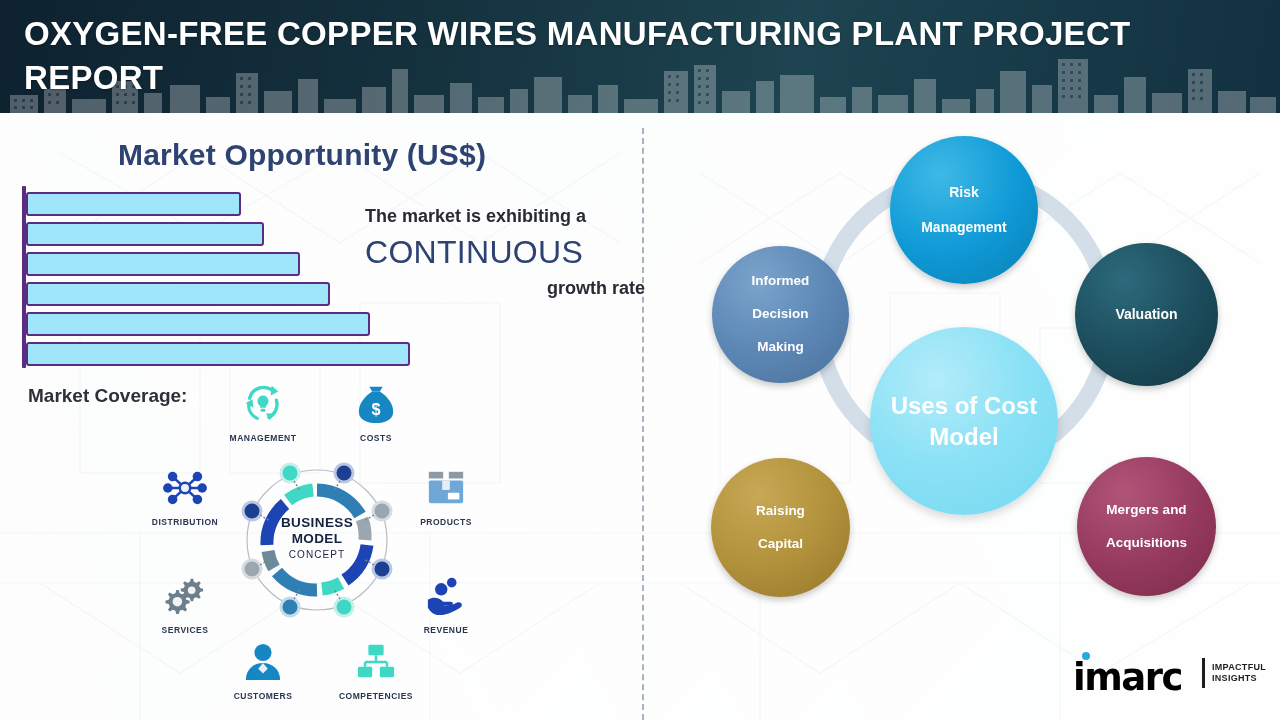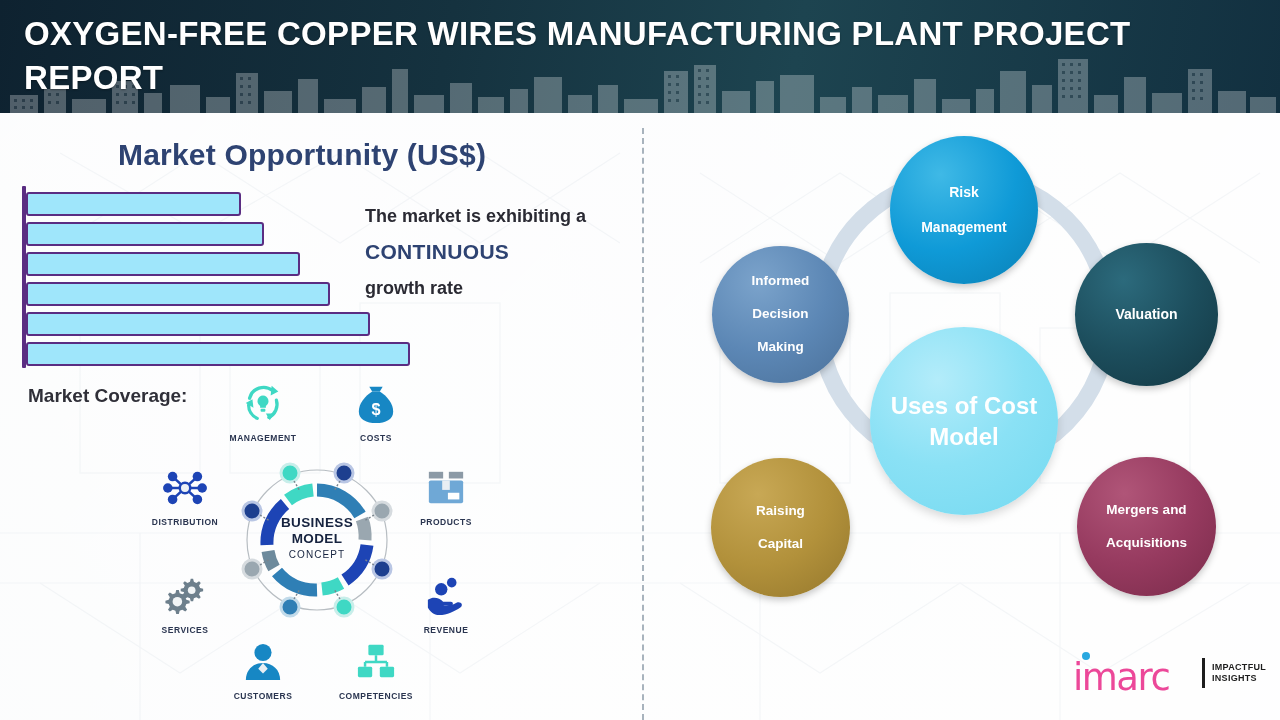--- a/index.html
+++ b/index.html
@@ -48,22 +48,22 @@
   .chart{position:absolute;left:22px;top:186px;width:400px;height:182px;}
   .axis{position:absolute;left:0;top:0;width:4px;height:182px;background:#5a2d82;border-radius:1px;}
   .bar{
     position:absolute;left:4px;height:24px;
     background:#9fe6fb;border:2.5px solid #5a2d82;border-radius:3px;
     box-sizing:border-box;
   }
 
   .stmt{position:absolute;left:365px;top:203px;width:280px;}
   .stmt-l1{font-size:18px;font-weight:bold;color:#2a2a33;line-height:26px;}
-  .stmt-l2{font-size:21px;font-weight:bold;color:#2e4372;line-height:46px;letter-spacing:.3px;}
-  .stmt-l3{font-size:18px;font-weight:bold;color:#2a2a33;line-height:26px;}
+  .stmt-l2{font-size:32px;font-weight:normal;color:#2e4372;line-height:46px;letter-spacing:.3px;}
+  .stmt-l3{font-size:18px;font-weight:bold;color:#2a2a33;line-height:26px;text-align:right;}
 
   .coverage-label{
     position:absolute;left:28px;top:385px;
     font-size:19px;font-weight:bold;color:#2f2f38;
   }
 
   
   .icon-tile{position:absolute;width:96px;text-align:center;}
   .icon-glyph{height:52px;display:flex;align-items:center;justify-content:center;}
   .icon-cap{
@@ -91,22 +91,22 @@
   .node span{display:block;padding:0 6px;}
   .center-node{
     position:absolute;left:870px;top:327px;width:188px;height:188px;
     border-radius:50%;display:flex;align-items:center;justify-content:center;
     text-align:center;color:#ffffff;font-weight:bold;font-size:24px;line-height:1.3;
     box-shadow:0 4px 10px rgba(0,0,0,.15);
   }
 
   .logo{position:absolute;left:1073px;top:652px;width:200px;height:48px;}
   .logo-word{
-    position:absolute;left:0;top:4px;font-size:37px;font-weight:normal;
-    color:#ec4899;letter-spacing:-1.5px;font-family:"DejaVu Sans", sans-serif;
+    position:absolute;left:0;top:4px;font-size:37px;font-weight:bold;
+    color:#000000;letter-spacing:-1.5px;font-family:"DejaVu Sans", sans-serif;
   }
   .logo-dot{position:absolute;left:9px;top:0px;width:8px;height:8px;border-radius:50%;background:#29a8e0;}
   .logo-bar{position:absolute;left:129px;top:6px;width:3px;height:30px;background:#1d1d1d;}
   .logo-sub{
     position:absolute;left:139px;top:10px;font-size:9px;font-weight:bold;
     color:#1d1d1d;line-height:11px;letter-spacing:.3px;
   }
 </style>
 </head>
 <body>

